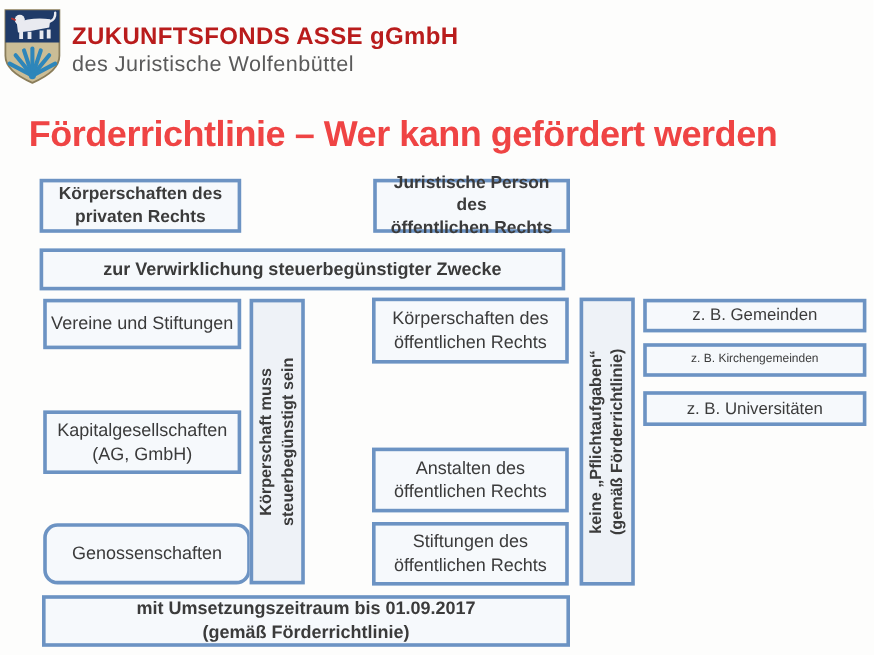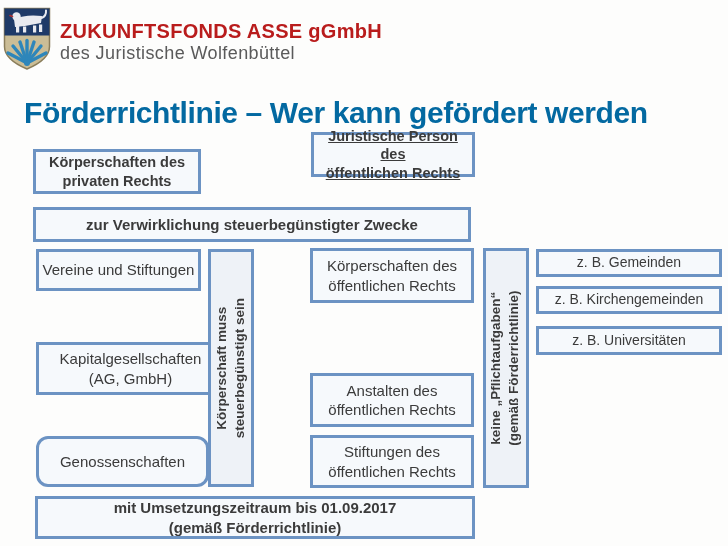--- a/index.html
+++ b/index.html
@@ -17,49 +17,49 @@
     font-size:20px; font-weight:bold; color:#b91c1c; letter-spacing:0.3px;
   }
   .org-sub {
     position:absolute; left:60px; top:43px;
     font-size:18px; color:#5a5a5a; letter-spacing:0.4px;
   }
 
   
   .page-title {
     position:absolute; left:24px; top:96px; width:690px;
-    font-size:30px; font-weight:bold; color:#0369a1; letter-spacing:-0.4px;
+    font-size:30px; font-weight:bold; color:#ef4444; letter-spacing:-0.4px;
   }
 
   
   .box {
     position:absolute; box-sizing:border-box;
     background:#f6f9fc; border:3px solid #6c93c3;
     display:flex; align-items:center; justify-content:center;
     text-align:center; line-height:1.28;
   }
   .prewrap { white-space:pre-line; }
   .bold { font-weight:bold; }
 
   .b-privat      { left:33px;  top:149px; width:168px; height:45px; font-size:14.5px; }
-  .b-juristisch  { left:311px; top:132px; width:164px; height:45px; font-size:14.5px;text-decoration:underline; }
+  .b-juristisch  { left:311px; top:149px; width:164px; height:45px; font-size:14.5px; }
   .b-warn {
     left:538px; top:146px; width:184px; height:95px;
     border-color:#b65c33; background:#f9e7de; font-size:14px; line-height:1.42;
   }
   .b-warn .u { text-decoration:underline; text-underline-offset:2px; }
   .b-zwecke    { left:33px;  top:207px; width:438px; height:35px; font-size:15px; }
   .b-vereine   { left:36px;  top:249px; width:165px; height:42px; font-size:15px; }
-  .b-kapital   { left:36px;  top:342px; width:189px; height:53px; font-size:15px; }
+  .b-kapital   { left:36px;  top:342px; width:165px; height:53px; font-size:15px; }
   .b-genossen  { left:36px;  top:436px; width:173px; height:51px; font-size:15px;border-radius:12px; }
   .b-koerp-oeff{ left:310px; top:248px; width:164px; height:55px; font-size:15px; }
   .b-anstalten { left:310px; top:373px; width:164px; height:54px; font-size:15px; }
   .b-stiftungen{ left:310px; top:435px; width:164px; height:53px; font-size:15px; }
   .b-gemeinden { left:536px; top:249px; width:186px; height:28px; font-size:14px; }
-  .b-kirchen   { left:536px; top:286px; width:186px; height:28px; font-size:14px; }
+  .b-kirchen   { left:536px; top:286px; width:186px; height:28px; font-size:10px; }
   .b-unis      { left:536px; top:326px; width:186px; height:29px; font-size:14px; }
   .b-deadline  { left:35px;  top:496px; width:440px; height:43px; font-size:15px; line-height:1.32; }
 
   
   .vbox {
     position:absolute; box-sizing:border-box;
     background:#eef2f7; border:3px solid #6c93c3;
     display:flex; align-items:center; justify-content:center;
   }
   .v-steuer { left:208px; top:249px; width:46px; height:238px; }

